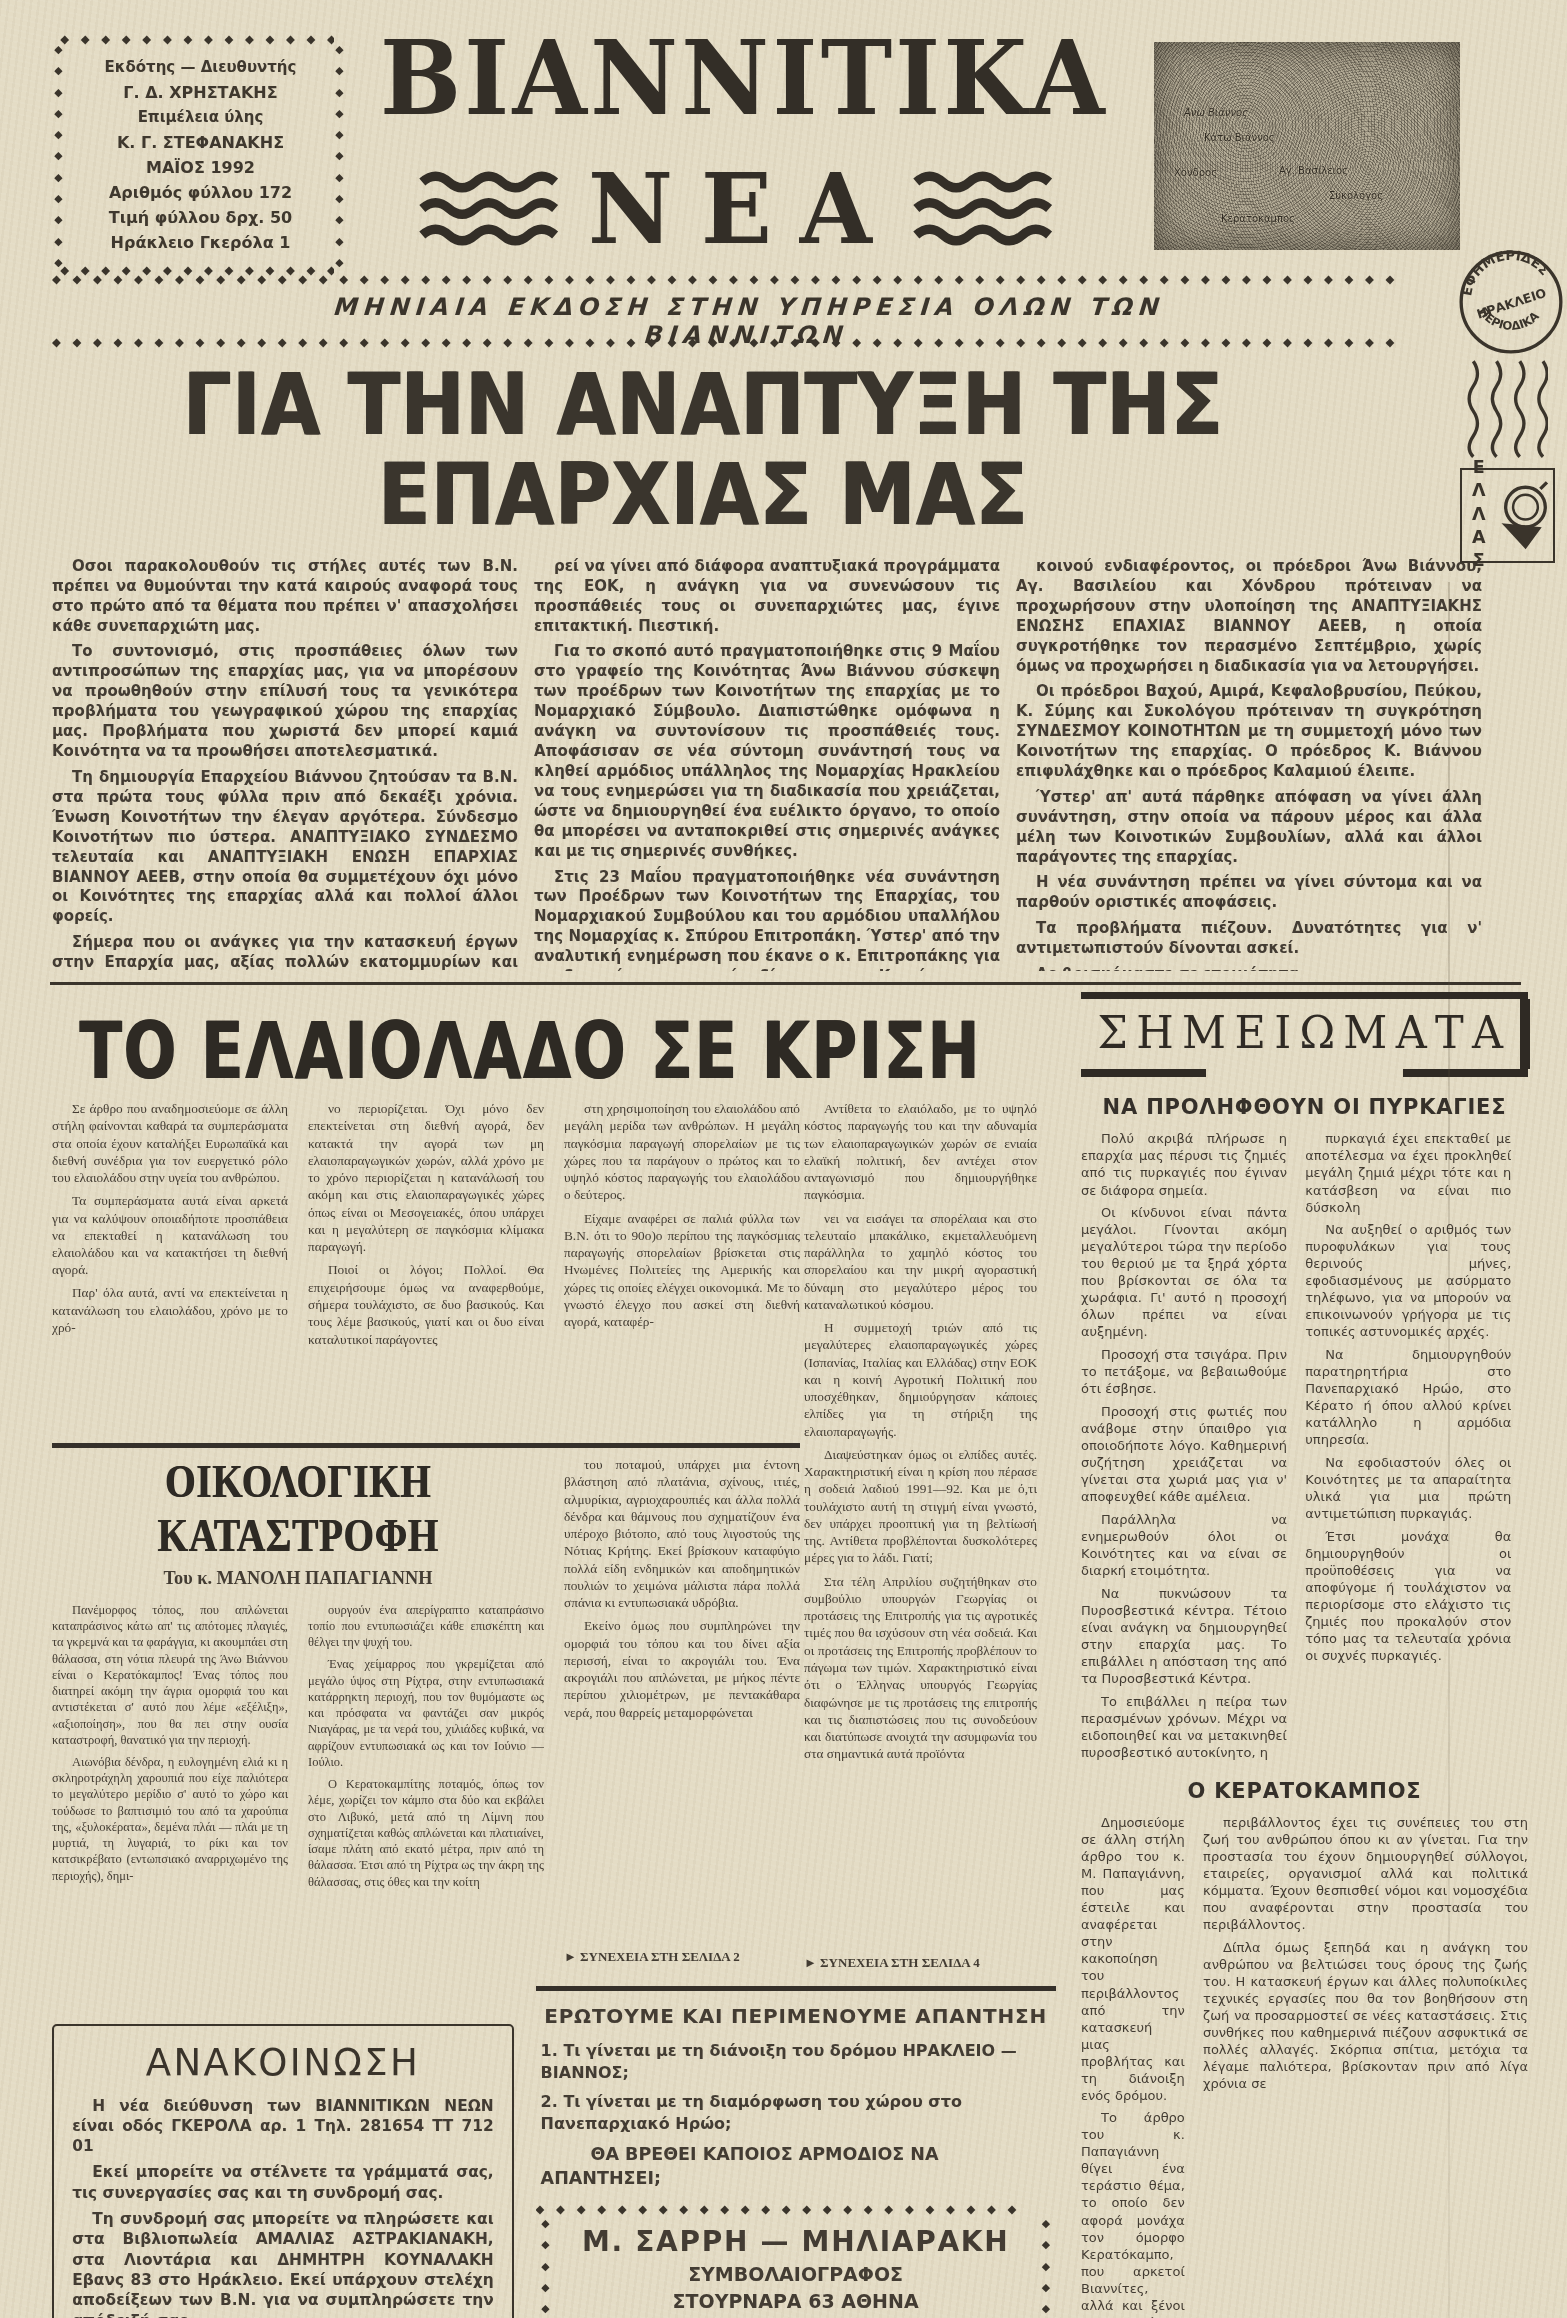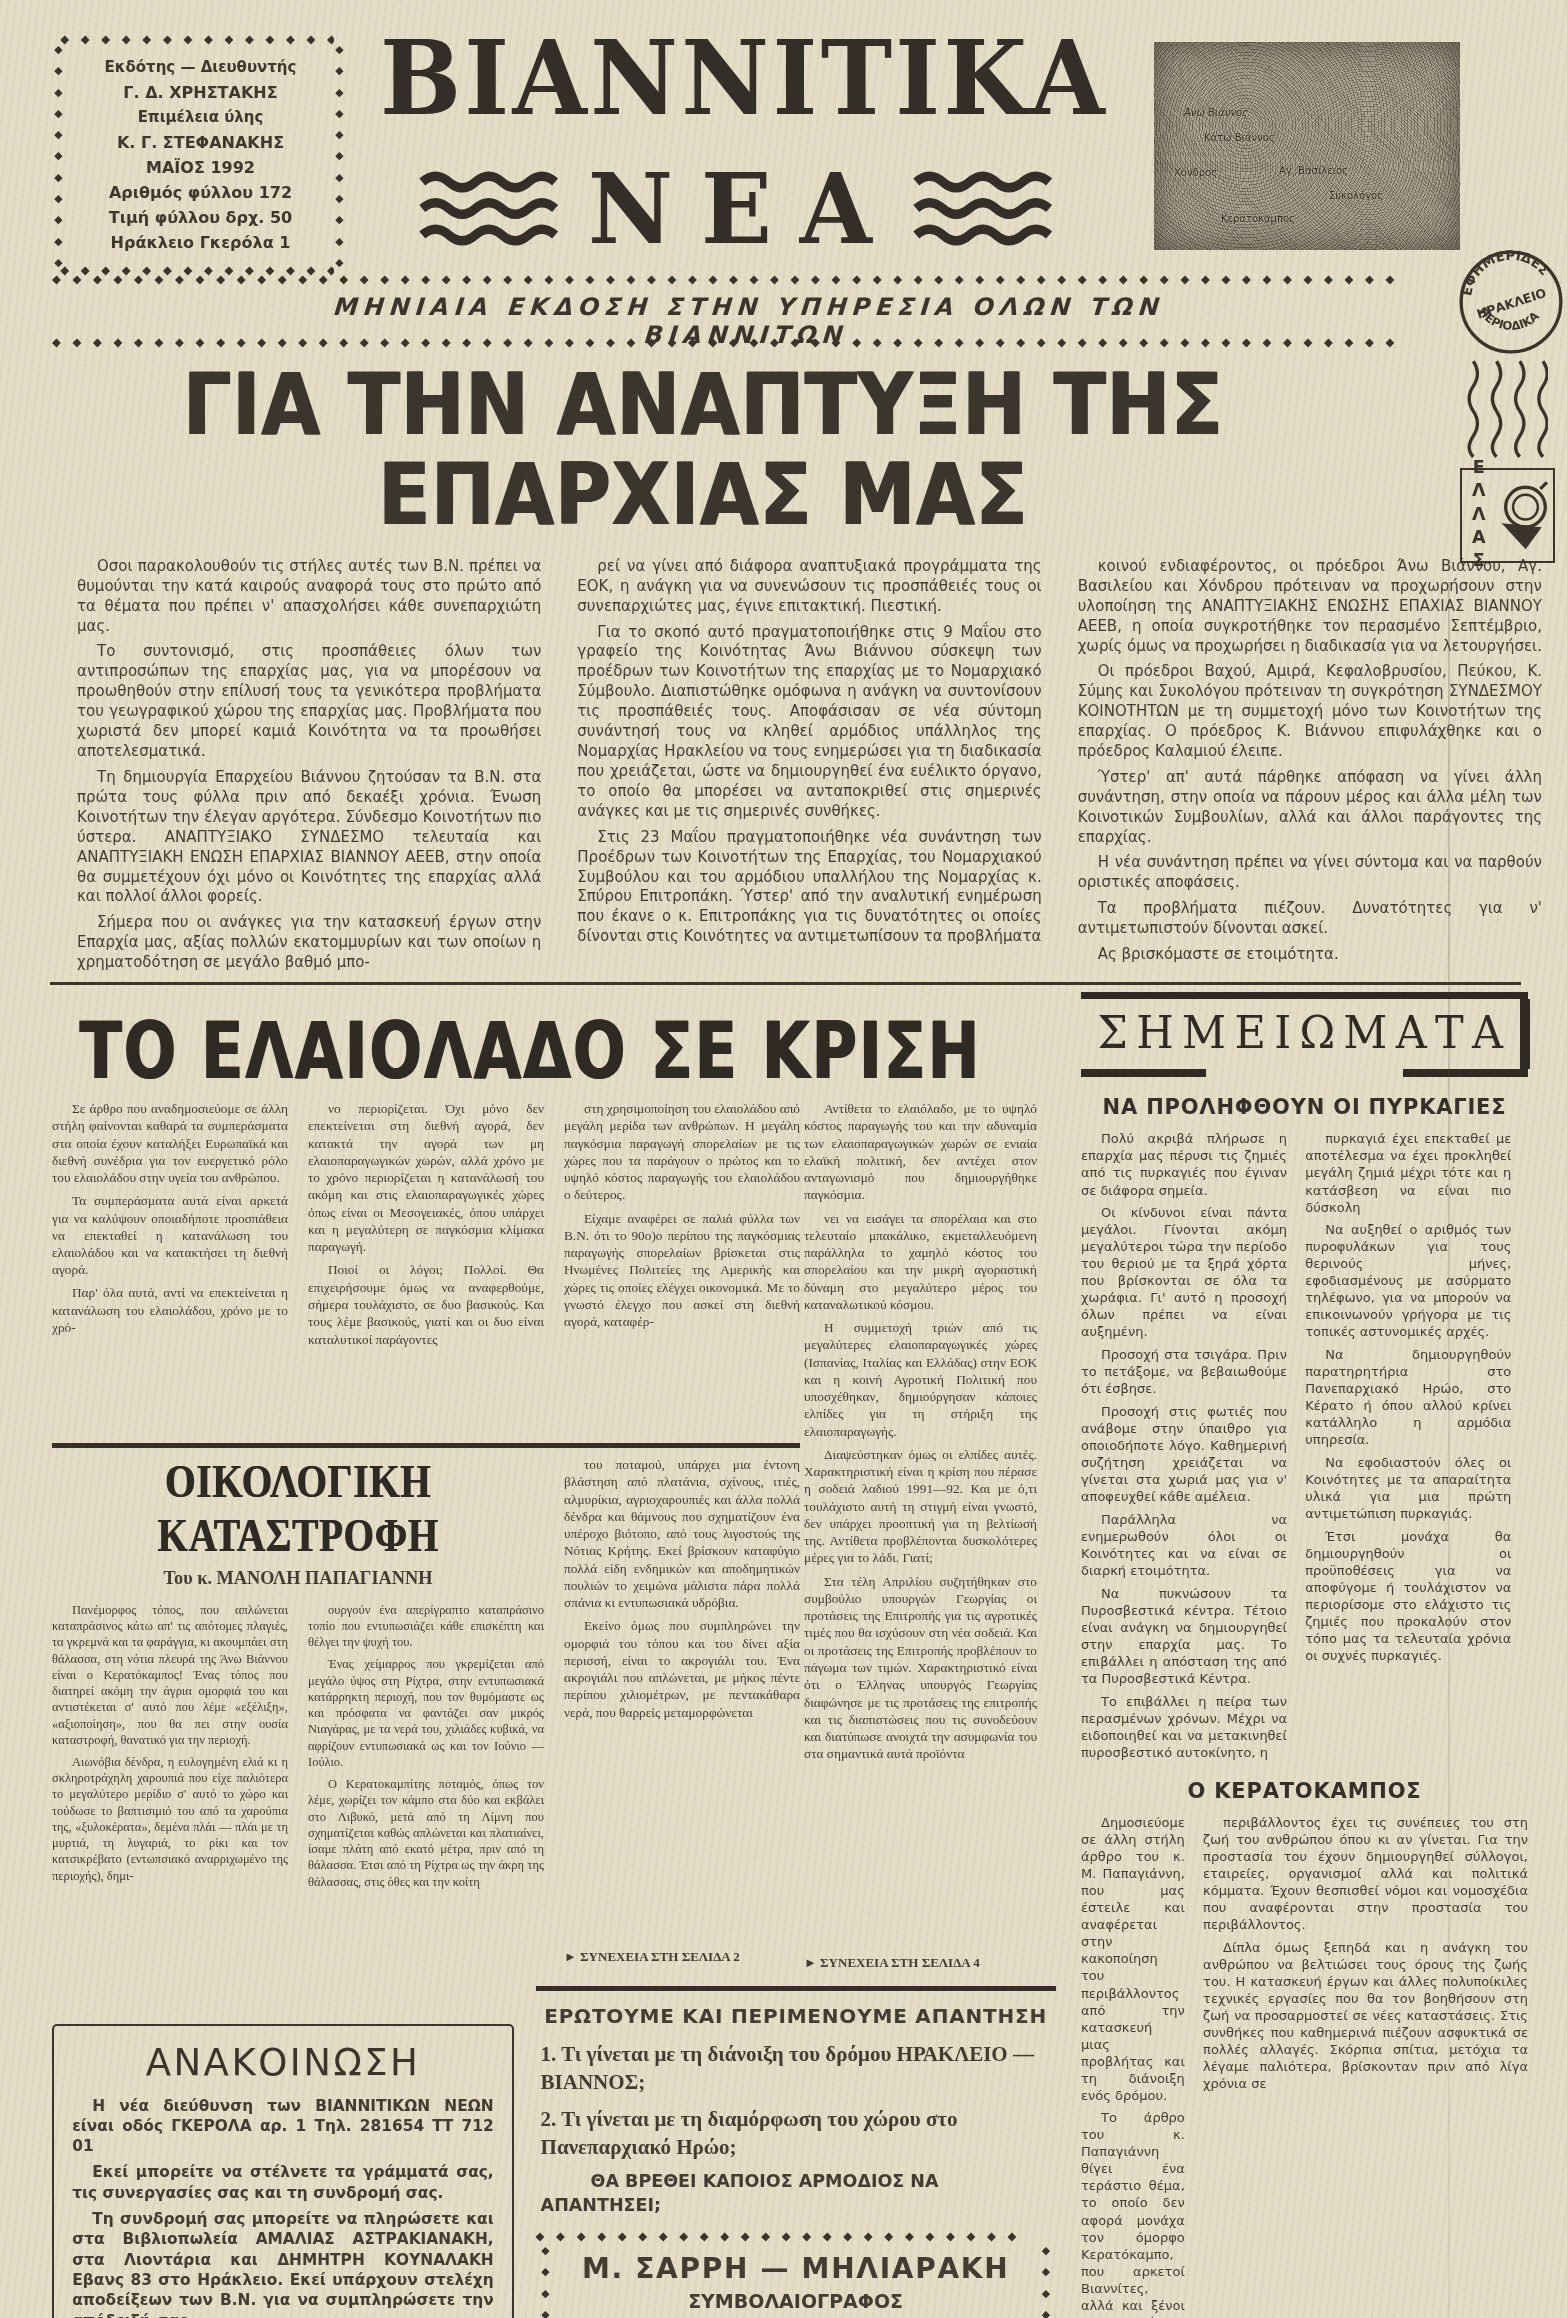--- a/index.html
+++ b/index.html
@@ -62,22 +62,22 @@
   .sep1 { position:absolute; left:52px; top:273px; width:1407px; }
   .subtitle { position:absolute; left:283px; top:293px; width:931px; text-align:center;
      font-style:italic; font-weight:bold; font-size:24px; letter-spacing:5.8px; color:#3a342b;
      transform:skewX(-6deg); }
   .sep2 { position:absolute; left:52px; top:336px; width:1493px; }
   
   .h-lead { margin:3.3px 0 0 52px; width:1301px; text-align:center;
      font-size:76px; font-weight:bold; letter-spacing:0.8px; line-height:1.05; color:#3a352d;
      transform:scaleY(1.12); transform-origin:top left;
      text-shadow:1.7px 0 0 #3a352d; font-family:"DejaVu Sans", sans-serif; }
-  .lead-cols { display:flex; gap:36px; margin:37px 0 0 77px; width:1465px; height:414px;
-     overflow:hidden; }
+  .lead-cols { display:flex; gap:16px; margin:37px 0 0 52px; width:1465px; height:414px;
+     overflow:hidden;font-weight:bold; }
   .lead-cols .col { width:466px; font-size:15px; line-height:1.33; text-align:justify; }
   p.para { text-indent:20px; margin-bottom:5.8px; }
   .divider { margin:11.6px 0 0 50px; width:1471px; border-top:3.3px solid #3a342b; }
   
   .middle { display:flex; gap:25px; margin:6.7px 0 0 52px; width:1476px; }
   .left-area { width:1004px; }
   .h-olive { width:939px; text-align:center; font-size:62px; font-weight:bold;
      letter-spacing:1.7px; color:#2e2a24; transform:scaleY(1.25); transform-origin:top left;
      text-shadow:1.2px 0 0 #2e2a24; margin:13.3px 0 21.6px 8.3px; }
   .olive-row { display:flex; gap:4px; height:871px;font-family:Liberation Serif, serif; }
@@ -102,21 +102,21 @@
   
   .bottom-band { display:flex; gap:21.6px; margin-top:15px; align-items:flex-start; }
   .announce { margin-top:38px; width:462px; border:2.5px solid #3a342b; border-radius:5px;
      padding:15px 18.3px 16.6px; }
   .announce h3 { text-align:center; font-weight:normal; font-size:37px; letter-spacing:2.5px;
      color:#3a342b; margin-bottom:11.6px; font-family:"DejaVu Sans", sans-serif; }
   .announce p.para { font-weight:bold; font-size:15.4px; line-height:1.32; text-align:justify; }
   .qn-stack { width:520px; }
   .questions { border-top:5.8px solid #35302a; padding:13.3px 5px 8.3px; }
   .questions h3 { text-align:center; font-size:20px; letter-spacing:0.8px; margin-bottom:11.6px; }
-  .questions .item { font-weight:bold; font-size:21px; line-height:1.35; margin-bottom:8.3px;font-family:Liberation Serif, serif; }
+  .questions .item { font-weight:bold; font-size:16px; line-height:1.35; margin-bottom:8.3px; }
   .questions .closing { font-weight:bold; font-size:17.5px; line-height:1.35; text-indent:50px; }
   .notary { position:relative; margin-top:5px; padding:11.6px 25px 13.3px; }
   .notary .drow { position:absolute; left:0; width:100%; }
   .notary .drow.t { top:0; }
   .notary .vcol { position:absolute; top:13.3px; height:125px; }
   .notary .vcol.l { left:3.3px; } .notary .vcol.r { right:3.3px; }
   .nline0 { text-align:center; font-size:28px; font-weight:bold; letter-spacing:1.7px; margin-top:10px; }
   .nline { text-align:center; font-size:19px; font-weight:bold; margin-top:5px; }
   
   .sidebar { width:447px; }

